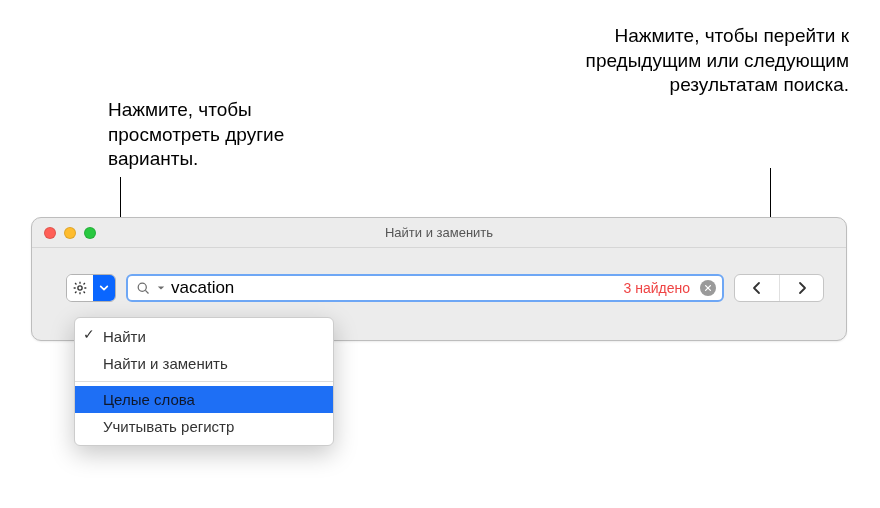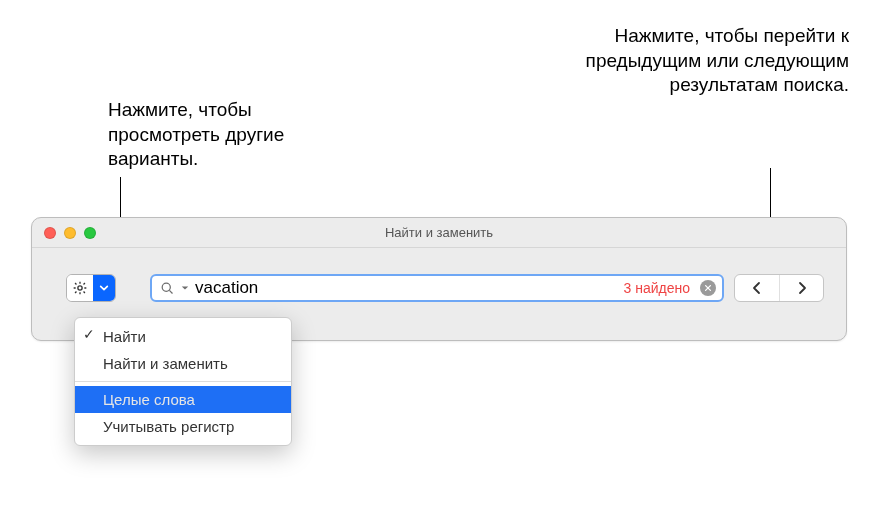--- a/index.html
+++ b/index.html
@@ -113,21 +113,20 @@
     .search-wrap {
       flex: 1;
       height: 28px;
       border: 2.5px solid #6ea7f5;
       border-radius: 6px;
       background: #fff;
       display: flex;
       align-items: center;
       padding: 0 6px 0 8px;
       gap: 6px;
-      margin-left: 24px;
     }
     .search-wrap .mag { flex-shrink:0; }
     .search-wrap .downtri { flex-shrink:0; }
     .search-input {
       flex: 1;
       border: none;
       outline: none;
       font-size: 17px;
       color: #000;
       background: transparent;
@@ -156,21 +155,21 @@
     .nav-btn {
       width: 44px;
       display:flex;align-items:center;justify-content:center;
     }
     .nav-btn + .nav-btn { border-left: 1px solid #e0e0e0; }
 
     .dropdown {
       position: absolute;
       left: 74px;
       top: 317px;
-      width: 218px;
+      width: 260px;
       background: #fff;
       border: 1px solid #ccc;
       border-radius: 6px;
       box-shadow: 0 8px 24px rgba(0,0,0,0.22);
       padding: 5px 0;
       font-size: 15px;
     }
     .dropdown .item {
       height: 27px;
       display: flex;
@@ -185,21 +184,21 @@
       top: 3px;
       font-size: 14px;
     }
     .dropdown hr {
       border: none;
       border-top: 1px solid #dcdcdc;
       margin: 4px 0;
     }
     .dropdown .item.highlight {
       background: #1e6ff5;
-      color: #e5e5e5;
+      color: #0f172a;
     }
     svg { display:block; }
   </style>
 </head>
 <body>
 
 <div class="callout callout-left">Нажмите, чтобы просмотреть другие варианты.</div>
 <div class="callout callout-right">Нажмите, чтобы перейти к предыдущим или следующим результатам поиска.</div>
 
 <div class="callout-line line-left"></div>

